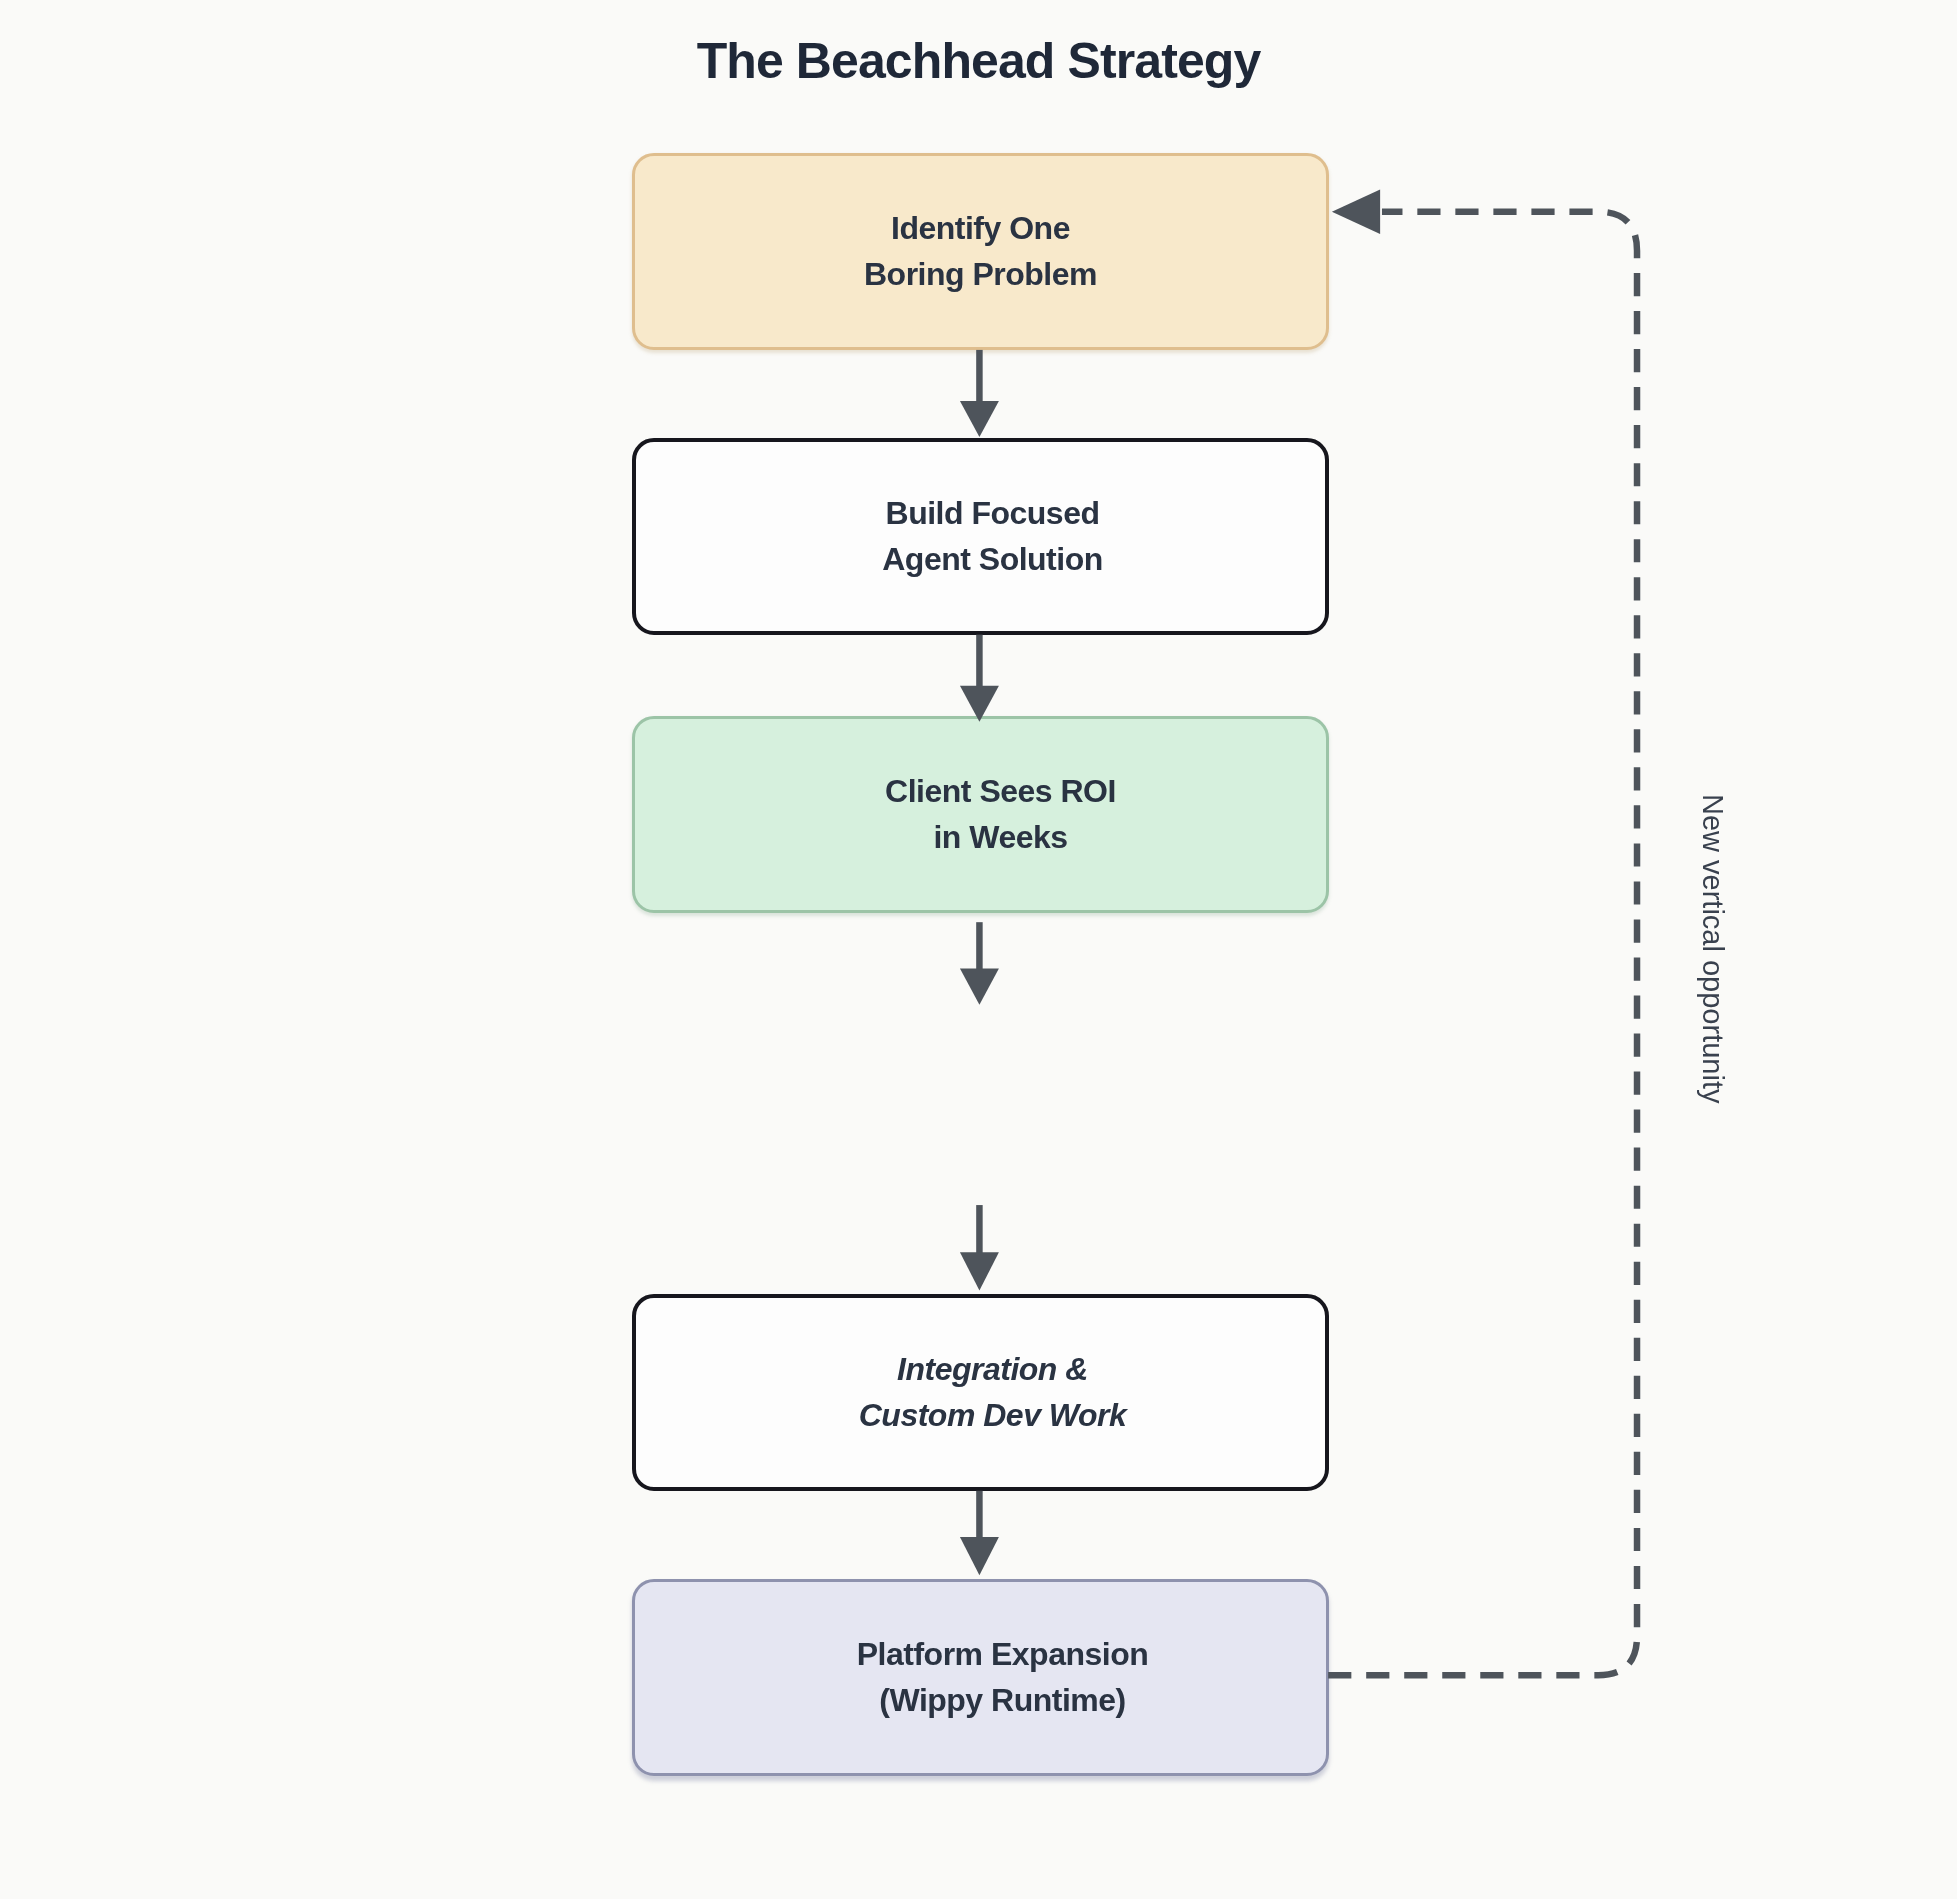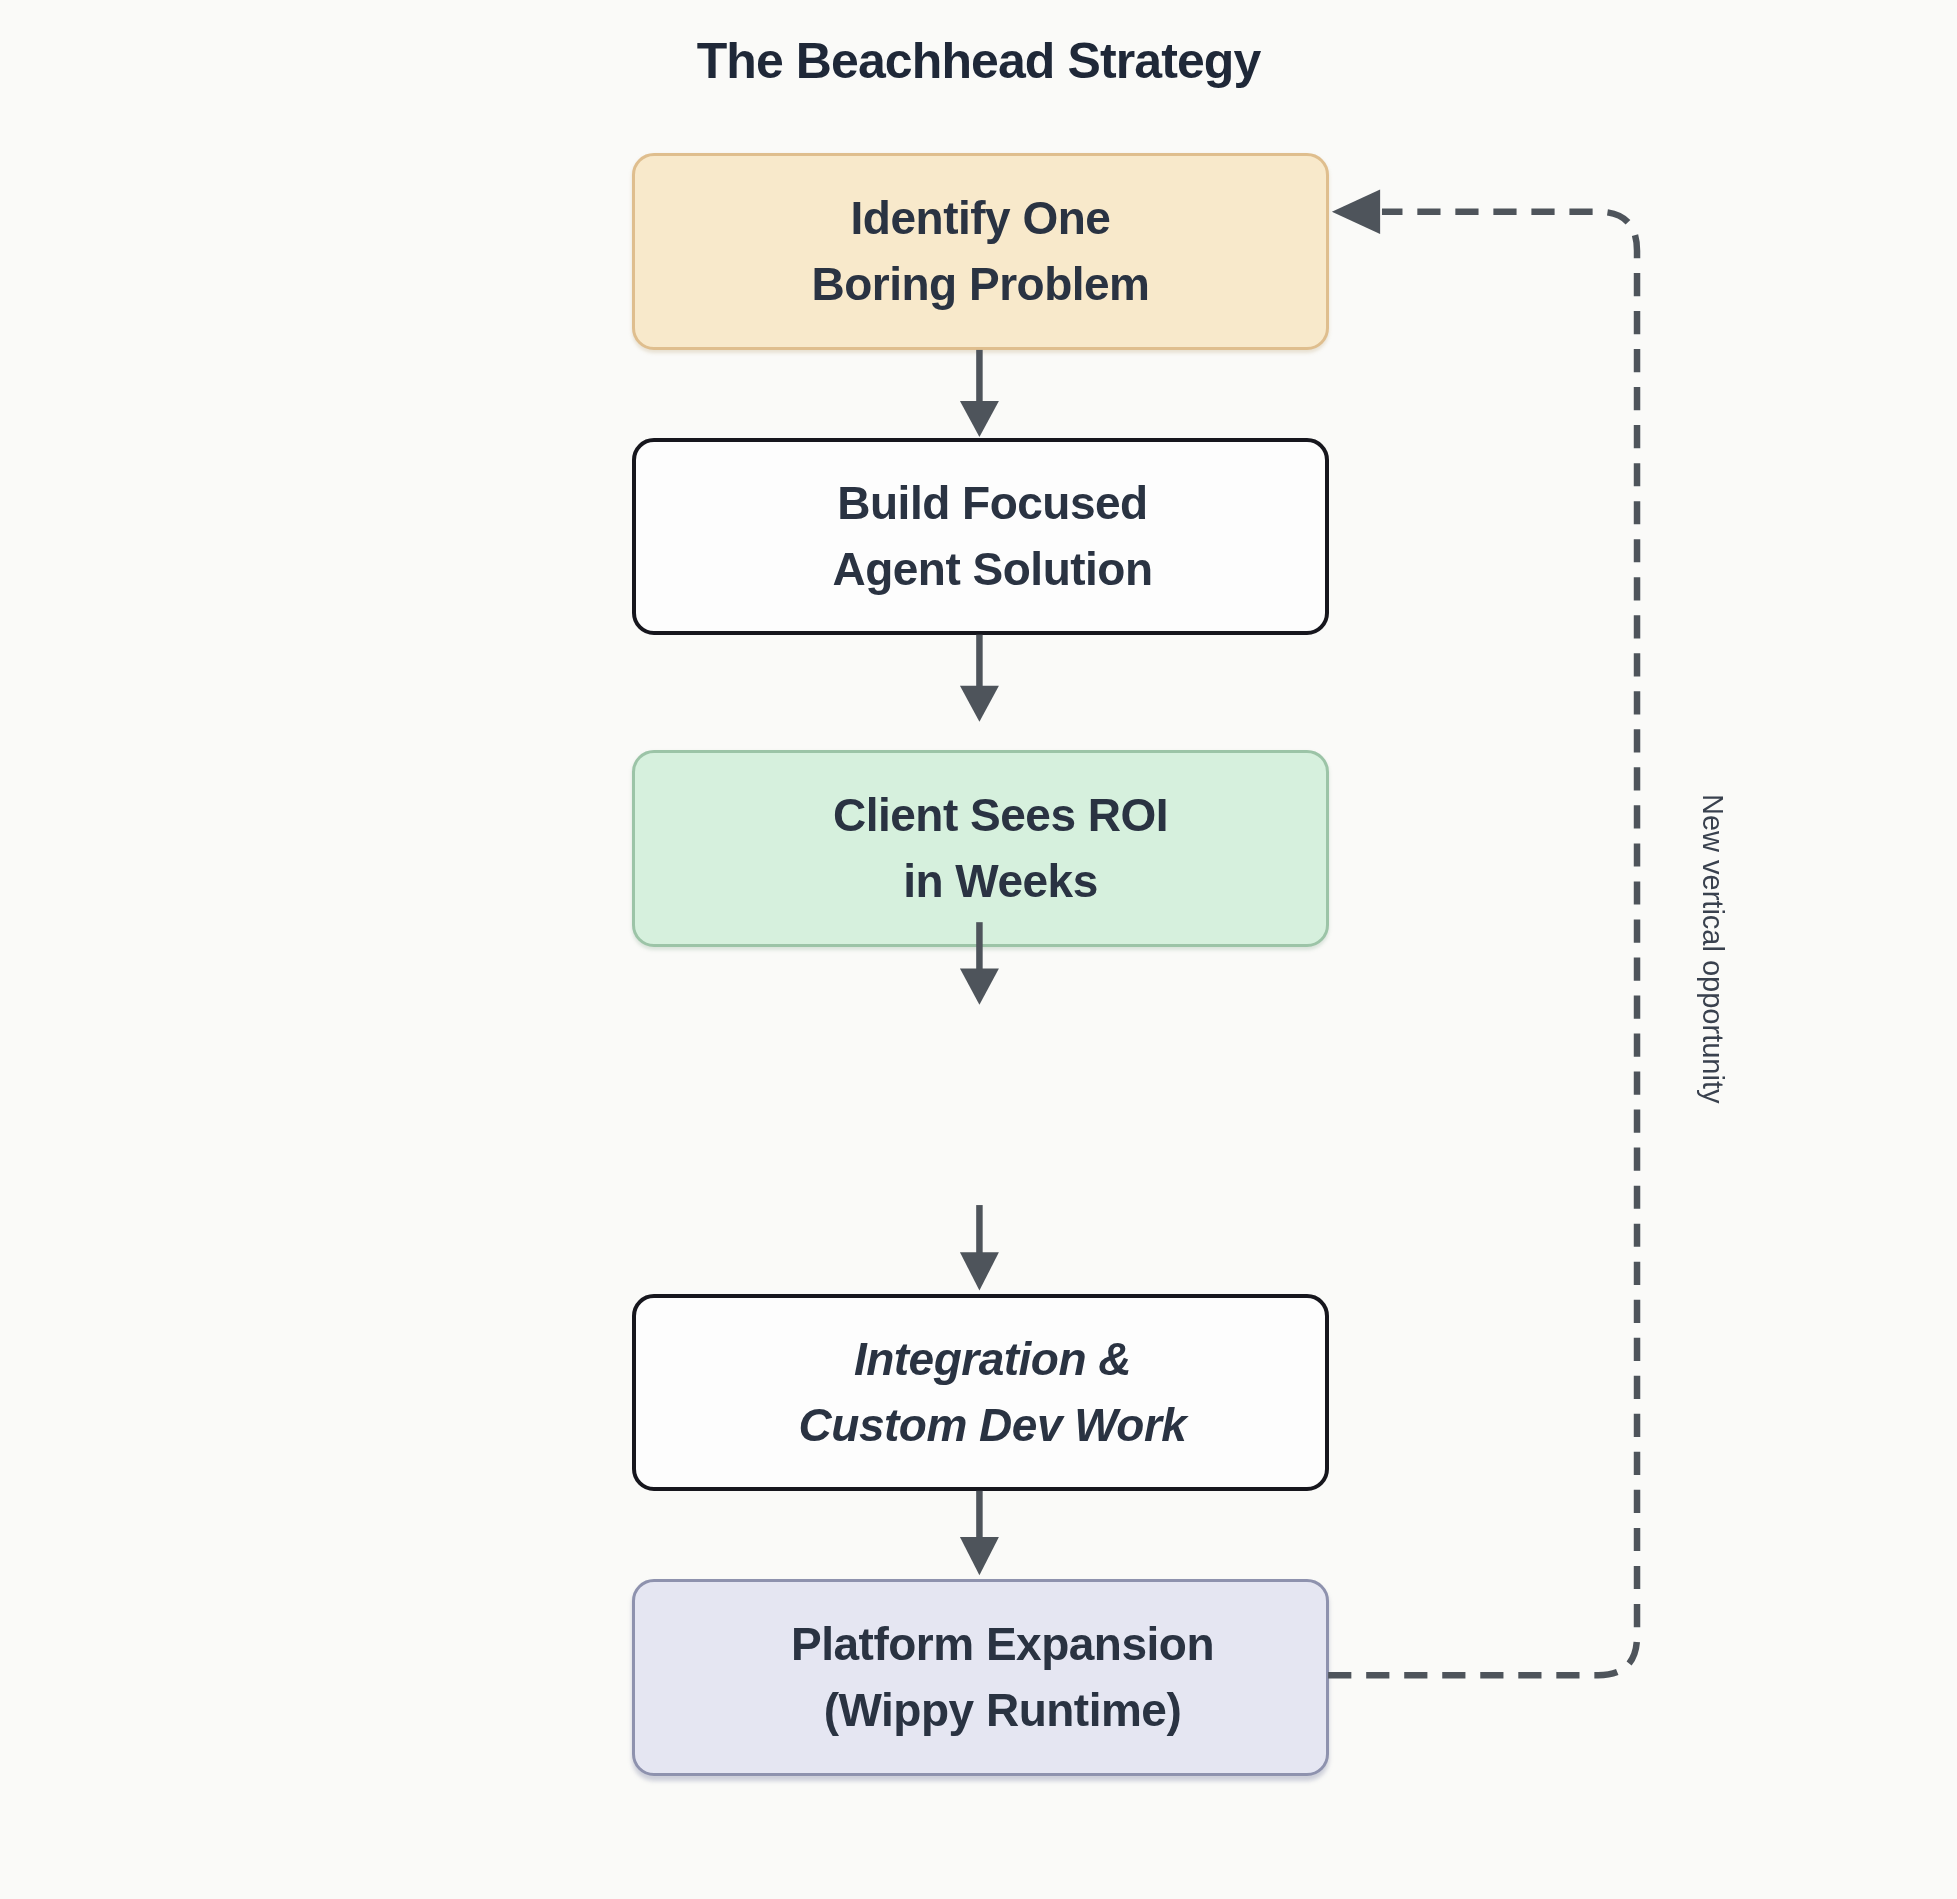--- a/index.html
+++ b/index.html
@@ -45,21 +45,21 @@
     height:197px;
     box-sizing:border-box;
     border-radius:22px;
     display:flex;
     align-items:center;
     justify-content:center;
     text-align:center;
   }
   .node-label{
     white-space:pre-line;
-    font-size:46px;
+    font-size:32px;
     font-weight:700;
     line-height:1.42;
     letter-spacing:-0.5px;
     color:var(--node-text);
   }
   .node--orange{
     background:var(--node-orange-fill);
     border:3.7px solid var(--node-orange-border);
     box-shadow:0 2.8px 3.7px rgba(180,150,100,0.25);
   }
@@ -74,21 +74,21 @@
     box-shadow:0 2.8px 3.7px rgba(120,160,130,0.25);
   }
   .node--lavender{
     background:var(--node-lavender-fill);
     border:3.7px solid var(--node-lavender-border);
     box-shadow:0 4.6px 4.6px rgba(120,125,160,0.35);
     padding-left:44px;
   }
   .node--1{top:153px;}
   .node--2{top:438px;}
-  .node--3{top:750px;padding-left:40px;}
+  .node--3{top:716px;padding-left:40px;}
   .node--4{top:1008px;}
   .node--5{top:1294px;font-style:italic;}
   .node--6{top:1579px;}
   .connectors{
     position:absolute;
     left:0;top:0;
     width:1957px;height:1900px;
     pointer-events:none;
   }
   .connectors .shaft{

